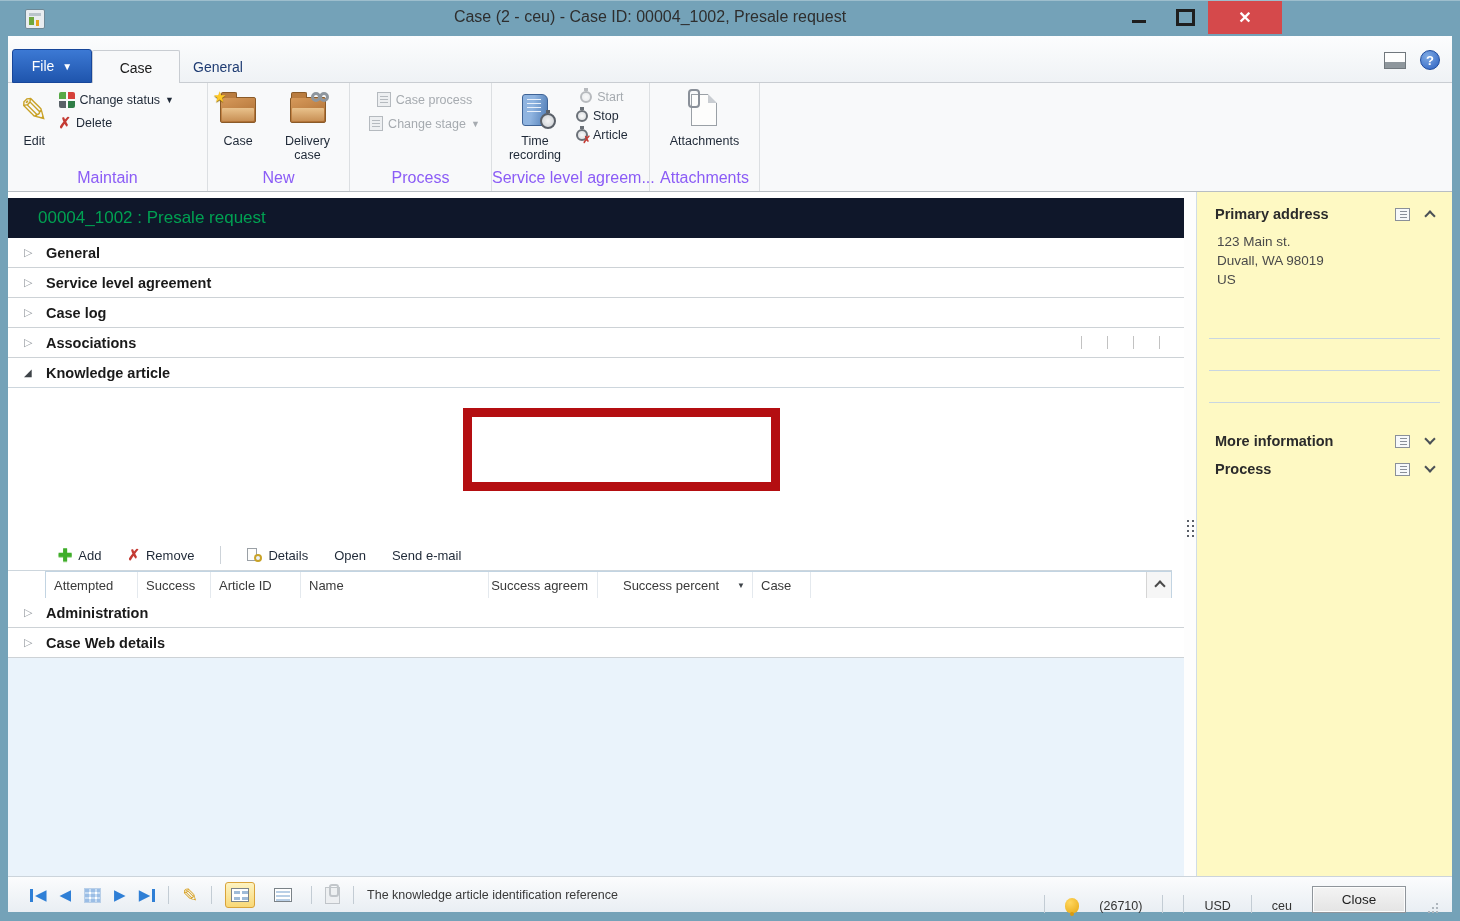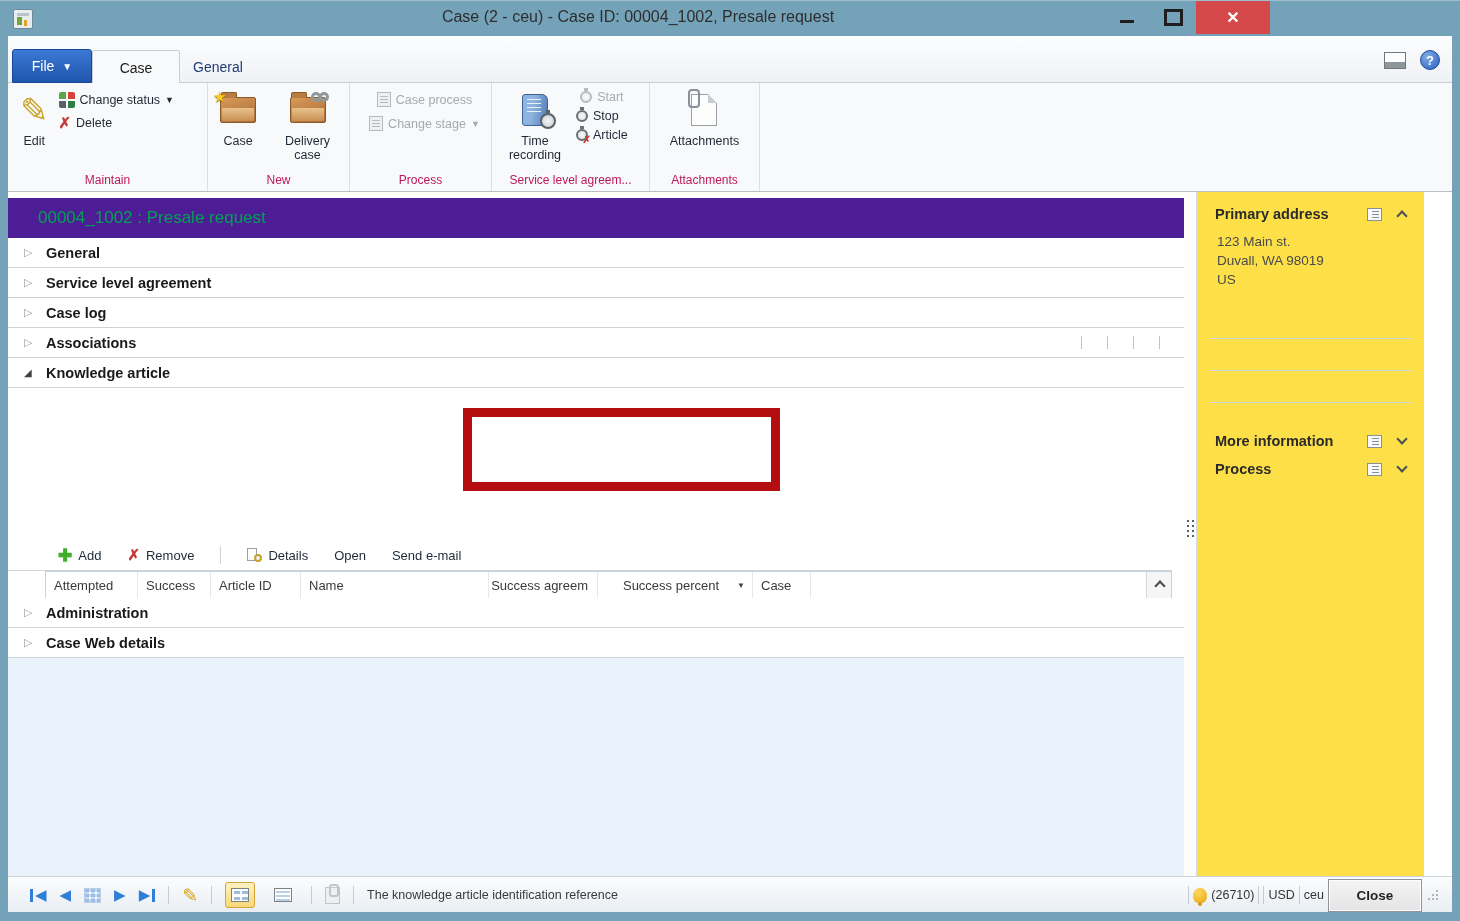--- a/index.html
+++ b/index.html
@@ -1,21 +1,21 @@
 <!DOCTYPE html>
 <html><head>
 <meta charset="utf-8">
 <style>
   * { margin:0; padding:0; box-sizing:border-box; }
   html,body { width:1460px; height:921px; font-family:"Liberation Sans", sans-serif; }
   .win { position:relative; width:1460px; height:921px; background:#74A2B8; overflow:hidden;
          border-top:1px solid #9DBECD; }
 
   
-  .titlebar { position:absolute; left:0; top:0; width:1276px; height:35px; color:#2E2E2E; }
+  .titlebar { position:absolute; left:12px; top:0; width:1276px; height:35px; color:#2E2E2E; }
   .app-icon { position:absolute; left:13px; top:8px; width:20px; height:20px; background:#E9EDF0;
               border:1px solid #6E8997; border-radius:2px; }
   .app-icon:before { content:""; position:absolute; left:3px; top:3px; width:12px; height:3px; background:#B9C4CB; }
   .app-icon:after { content:""; position:absolute; left:3px; bottom:3px; width:5px; height:8px; background:#6FA73C;
                     box-shadow:6px 2px 0 -1px #E8A21C; }
   .title-text { position:absolute; left:0; right:0; top:7px; text-align:center; font-size:16px; }
   .win-btns { position:absolute; right:6px; top:0; height:33px; display:flex; align-items:stretch; }
   .wb { width:46px; display:flex; align-items:center; justify-content:center; cursor:default; }
   .wb-min:after { content:""; width:14px; height:3px; background:#1E1E1E; margin-top:8px; }
   .wb-max:after { content:""; width:13px; height:11px; border:3px solid #1E1E1E; background:transparent; }
@@ -39,21 +39,21 @@
   .layout-icon:after { content:""; position:absolute; left:0; bottom:0; right:0; height:6px; background:#8E969C; }
   .help-icon { width:20px; height:20px; border-radius:50%; background:radial-gradient(circle at 35% 30%,#7FABE4,#2B5FC0);
                border:1px solid #1E4C9E; color:#fff; font-weight:bold; font-size:13px; display:flex;
                align-items:center; justify-content:center; }
 
   
   .ribbon { position:absolute; left:8px; top:82px; width:1444px; height:109px; background:#F8F9FA;
             border-bottom:1px solid #B8BEC4; display:flex; }
   .rgroup { border-right:1px solid #DCDFE2; display:flex; flex-direction:column; }
   .rg-content { flex:1; display:flex; padding:5px 6px 0 6px; gap:4px; }
-  .rg-label { text-align:center; color:#be185d; font-size:12px; padding:2px 0 4px 0; white-space:nowrap; }
+  .rg-label { text-align:center; color:#8b5cf6; font-size:16px; padding:2px 0 4px 0; white-space:nowrap; }
   .bigbtn { display:flex; flex-direction:column; align-items:center; gap:4px; padding:2px 6px; font-size:12.5px;
             color:#1F2937; text-align:center; }
   .bigbtn .bb-icon { height:40px; display:flex; align-items:center; justify-content:center; position:relative; }
   .smallcol { display:flex; flex-direction:column; gap:6px; padding-top:4px; }
   .smallbtn { display:flex; align-items:center; gap:5px; font-size:12.5px; color:#1F2937; white-space:nowrap; }
   .smallbtn.disabled { color:#A6ABB0;justify-content:center; }
   .caret { font-size:9px; color:#1F2937; }
   .smallbtn.disabled .caret { color:#A6ABB0; }
 
   .pencil-icon { font-size:34px; color:#C9A227; transform:rotate(0deg); line-height:1; }
@@ -100,21 +100,21 @@
   .adoc-icon:after { content:""; position:absolute; left:-4px; top:-6px; width:8px; height:15px;
                      border:2px solid #8A9099; border-radius:4px; background:transparent; }
 
   
   .workspace { position:absolute; left:8px; top:191px; width:1444px; height:684px; background:#fff; }
   .main { position:absolute; left:0; top:0; width:1176px; height:684px; background:#fff; }
   .gutter { position:absolute; left:1176px; top:0; width:12px; height:684px; background:#FDFDFD; }
   .dots-v { position:absolute; left:3px; top:328px; display:grid; grid-template-columns:2px 2px; gap:3px; }
   .dots-v i { width:2px; height:2px; background:#5A6068; }
 
-  .band { position:absolute; left:0; top:6px; width:1176px; height:40px; background:#4c1d95; display:flex; align-items:center; }
+  .band { position:absolute; left:0; top:6px; width:1176px; height:40px; background:#0f172a; display:flex; align-items:center; }
   .band-title { color:#00A152; font-size:17px; padding-left:30px; }
 
   .sec { position:absolute; left:0; width:1176px; height:30px; background:#fff; border-bottom:1px solid #CDD2D6;
          display:flex; align-items:center; gap:12px; padding-left:16px; }
   .sec .exp { color:#8F959B; font-size:11px; width:10px; }
   .sec .exp.open { color:#3E4348; font-size:10px; }
   .sec .sec-label { font-weight:bold; font-size:14.5px; color:#1A1A1A; }
   .sec-ticks { position:absolute; right:24px; display:flex; gap:25px; }
   .sec-ticks i { width:1px; height:13px; background:#C2C2C2; }
 
@@ -154,21 +154,21 @@
   .vs-chev { width:8px; height:8px; border-right:2px solid #4A4A4A; border-bottom:2px solid #4A4A4A; }
   .vs-up .vs-chev { transform:rotate(-135deg); margin-top:5px; }
   .vs-dn .vs-chev { transform:rotate(45deg); margin-bottom:4px; }
   .vs-thumb { position:absolute; left:2px; top:26px; width:20px; height:88px; background:#C6C6C6; border:1px solid #ABABAB; }
   .hdots { position:absolute; left:548px; top:544px; display:flex; gap:5px; }
   .hdots i { width:2px; height:2px; background:#8A8A8A; }
 
   .blue-fill { position:absolute; left:0; top:466px; width:1176px; height:218px; background:#EAF3FB; }
 
   
-  .factbox { position:absolute; left:1188px; top:0; width:228px; height:684px; background:#fde047; border-left:1px solid #D0DCE6; }
+  .factbox { position:absolute; left:1188px; top:0; width:256px; height:684px; background:#fef9c3; border-left:1px solid #D0DCE6; }
   .fb-sec { position:relative; padding:14px 18px 0 18px; }
   .fb-head { display:flex; align-items:center; }
   .fb-title { font-weight:bold; font-size:14.5px; color:#2B2B2B; flex:1; }
   .fb-icon { width:15px; height:13px; border:1px solid #8A9099; background:#F7F9FA; position:relative; margin-right:16px; }
   .fb-icon:after { content:""; position:absolute; left:4px; right:2px; top:2px; height:1px; background:#8A9099;
                    box-shadow:0 3px 0 #8A9099, 0 6px 0 #8A9099; }
   .fb-chev { width:8px; height:8px; border-right:2px solid #4A5056; border-bottom:2px solid #4A5056; }
   .chev-up { transform:rotate(-135deg); margin-top:4px; }
   .chev-dn { transform:rotate(45deg); margin-bottom:4px; }
   .fb-body { padding:10px 0 0 2px; font-size:13.5px; color:#4A4A4A; line-height:19px; }
@@ -190,28 +190,28 @@
   .view-btn.selected { background:linear-gradient(#FDF3C2,#F9D876); border:1px solid #D9A33A; }
   .vi-form { width:18px; height:14px; background:#fff; border:1px solid #7A8288; position:relative; }
   .vi-form:after { content:""; position:absolute; left:2px; top:2px; width:6px; height:3px; background:#9FBBD8;
                    box-shadow:8px 0 0 #9FBBD8, 0 6px 0 #9FBBD8, 8px 6px 0 #9FBBD8; }
   .vi-grid { width:18px; height:14px; background:#fff; border:1px solid #7A8288; position:relative; }
   .vi-grid:after { content:""; position:absolute; left:1px; right:1px; top:2px; height:2px; background:#B9CFE6;
                    box-shadow:0 4px 0 #B9CFE6, 0 8px 0 #B9CFE6; }
   .clip-icon { width:15px; height:17px; background:#EDEFF1; border:1px solid #B5BABF; position:relative; opacity:.8; }
   .clip-icon:after { content:""; position:absolute; left:3px; top:-4px; width:6px; height:9px; border:2px solid #B5BABF; border-radius:3px; }
   .sb-status { font-size:12.5px; color:#3A3A3A; }
-  .sb-right { position:absolute; right:14px; top:0; height:36px; display:flex; align-items:center; gap:4px; }
+  .sb-right { position:absolute; right:14px; top:0; height:36px; display:flex; align-items:flex-end; gap:20px; }
   .bell { width:14px; height:15px; background:radial-gradient(circle at 35% 30%,#FFD75E,#E8A813);
           border-radius:50% 50% 42% 42%; position:relative; }
   .bell:after { content:""; position:absolute; left:5px; bottom:-3px; width:4px; height:4px; border-radius:50%; background:#D89A10; }
   .sb-num, .sb-cur, .sb-co { font-size:12.5px; color:#333; }
-  .close-btn { width:94px; height:33px; background:linear-gradient(#F4F4F4,#E4E4E4); border:1px solid #8F959B;
+  .close-btn { width:94px; height:27px; background:linear-gradient(#F4F4F4,#E4E4E4); border:1px solid #8F959B;
                box-shadow:inset 0 0 0 1px #FDFDFD; display:flex; align-items:center; justify-content:center;
-               font-size:13.5px; color:#1F1F1F;font-weight:bold; }
+               font-size:13.5px; color:#1F1F1F; }
   .grip { display:flex; flex-direction:column; gap:2px; align-items:flex-end; margin-left:2px; }
   .grip div { display:flex; gap:2px; }
   .grip i { width:2px; height:2px; background:#AEB6BD; }
 
   
   .red-box { position:absolute; left:463px; top:407px; width:317px; height:83px; border:9px solid #B40E11; z-index:60;
              pointer-events:none; }
 </style>
 </head>
 <body>

